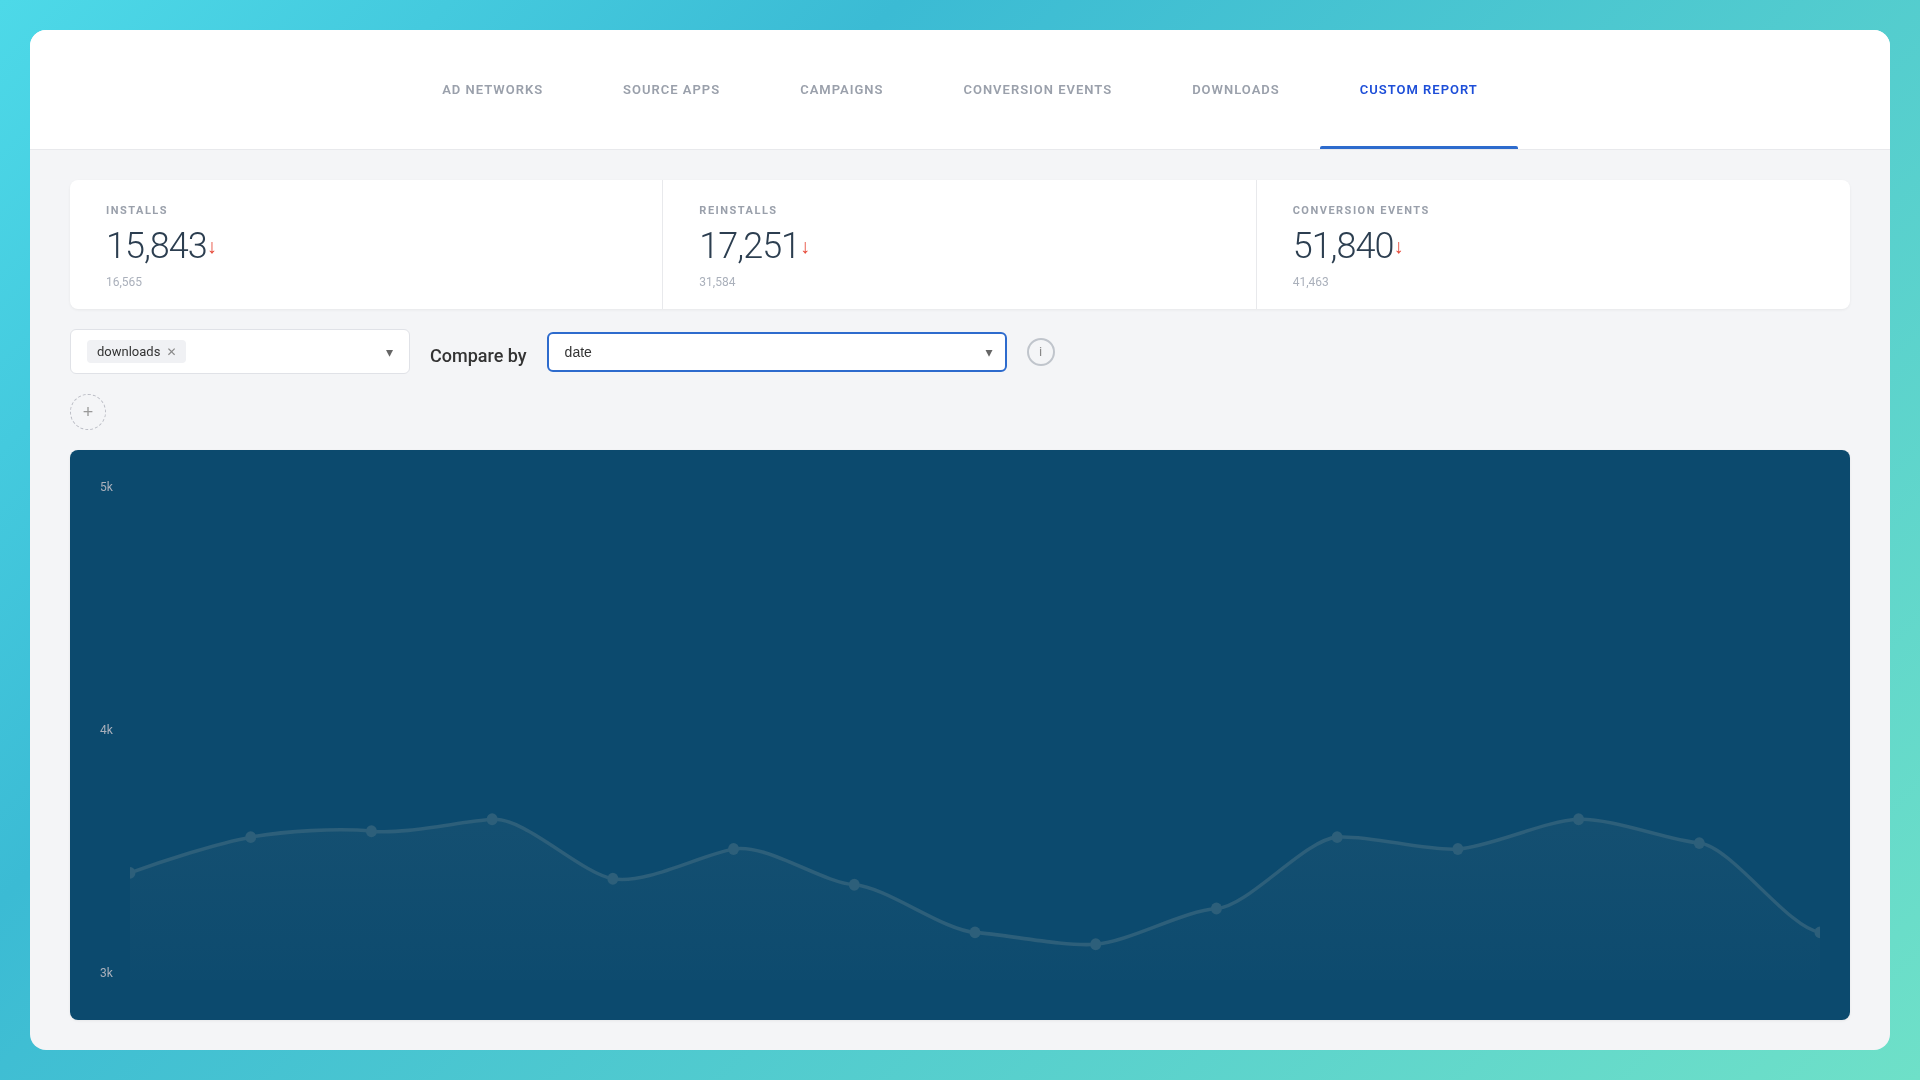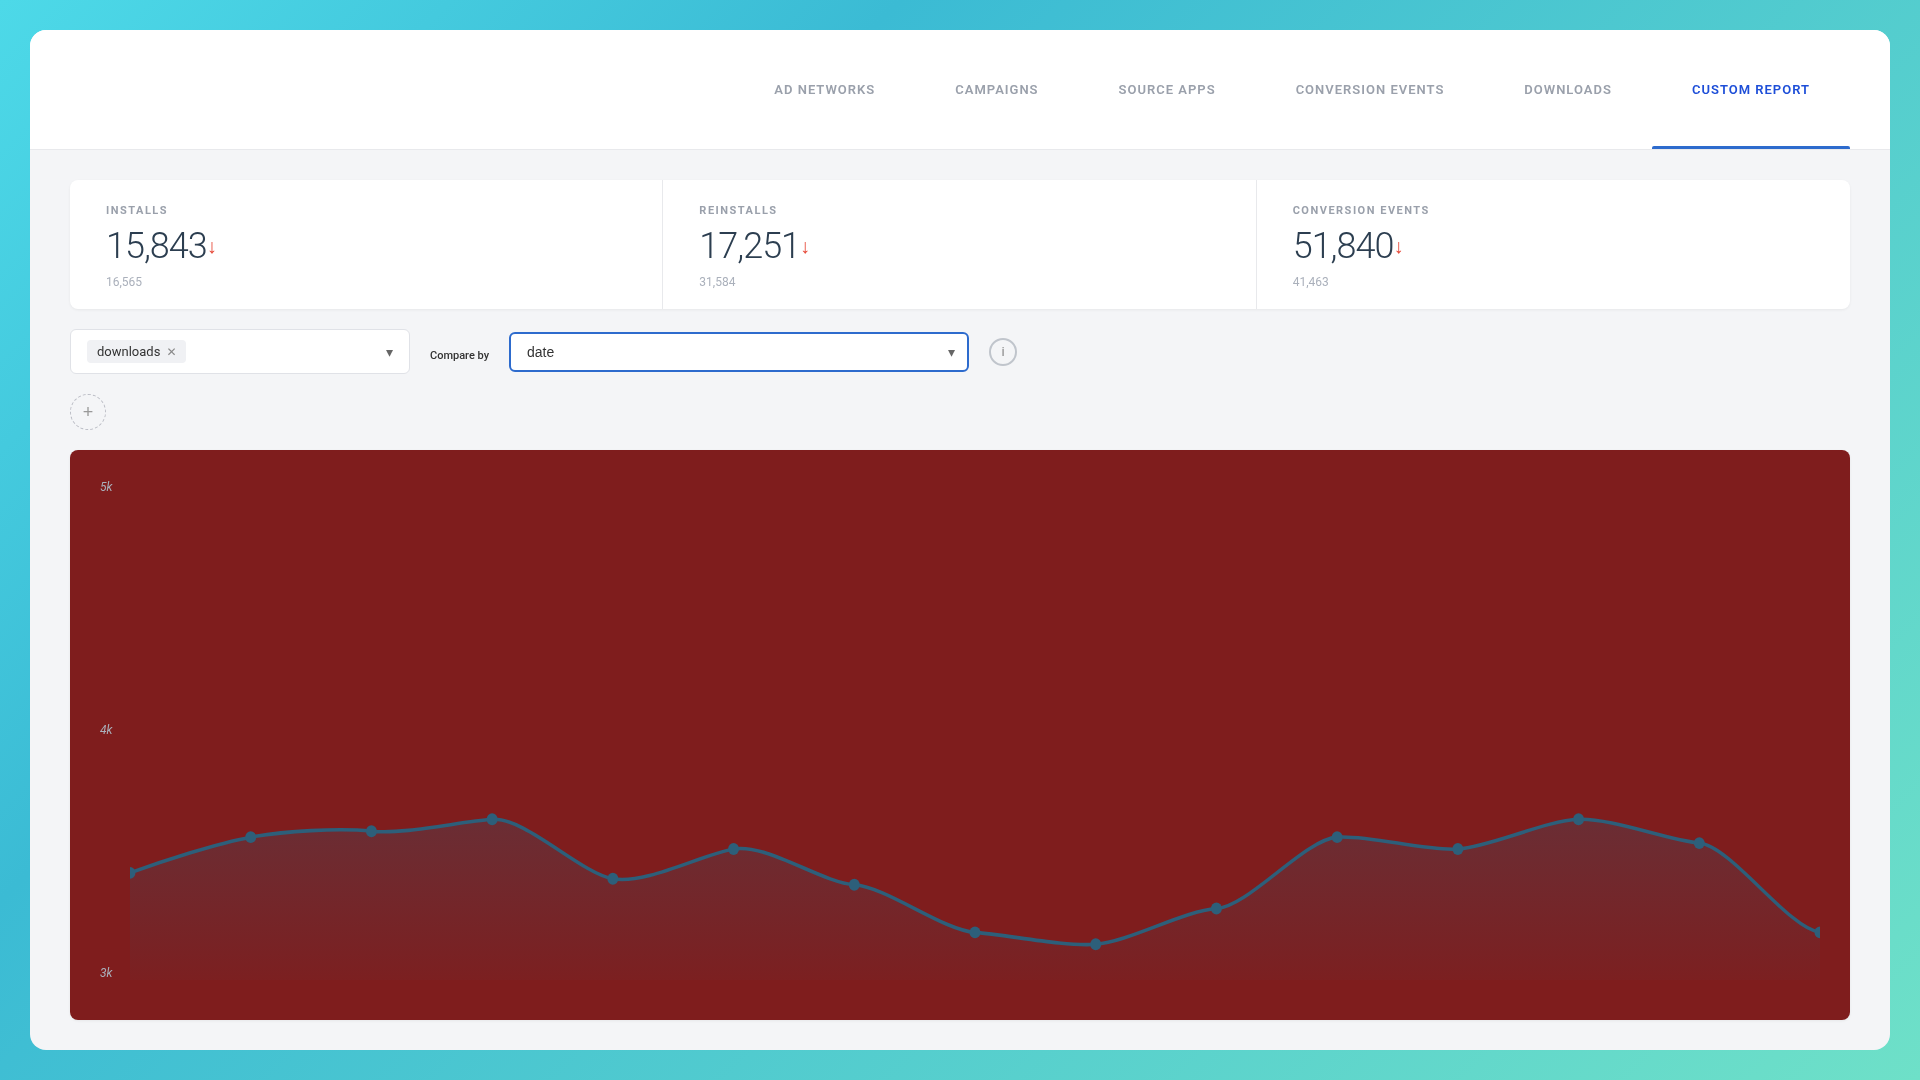--- a/index.html
+++ b/index.html
@@ -22,21 +22,21 @@
       overflow: hidden;
       display: flex;
       flex-direction: column;
     }
 
     
     .nav-bar {
       background: #ffffff;
       display: flex;
       align-items: center;
-      justify-content: flex-end;
+      justify-content: center;
       padding: 0 40px;
       height: 120px;
       border-bottom: 1px solid #e8e9ec;
       flex-shrink: 0;
     }
 
     .nav-tabs {
       display: flex;
       gap: 0;
       height: 100%;
@@ -173,21 +173,21 @@
       font-size: 12px;
     }
 
     .selector-chevron {
       margin-left: auto;
       color: #666;
       font-size: 14px;
     }
 
     .compare-label {
-      font-size: 11px;
+      font-size: 18px;
       color: #333;
       font-weight: 500;
       white-space: nowrap;
       margin-top: 8px;
     }
 
     .compare-input-wrap {
       flex: 1;
       max-width: 460px;
       position: relative;
@@ -244,27 +244,26 @@
       align-items: center;
       justify-content: center;
       cursor: pointer;
       font-size: 18px;
       color: #999;
     }
 
     
     .chart-area {
       flex: 1;
-      background: #7f1d1d;
+      background: #0c4a6e;
       border-radius: 8px;
       padding: 30px 30px 20px;
       position: relative;
       box-shadow: 0 1px 3px rgba(0,0,0,0.06);
       overflow: hidden;
-      font-style: italic;
     }
 
     .chart-y-labels {
       position: absolute;
       left: 30px;
       top: 30px;
       bottom: 40px;
       display: flex;
       flex-direction: column;
       justify-content: space-between;
@@ -292,24 +291,24 @@
 <body>
 
 <div class="window">
 
   <nav class="nav-bar">
     <div class="nav-tabs">
       <div class="nav-tab">
         <span>AD NETWORKS</span>
       </div>
       <div class="nav-tab">
+        <span>SOURCE APPS</span>
+      </div>
+      <div class="nav-tab">
         <span>CAMPAIGNS</span>
-      </div>
-      <div class="nav-tab">
-        <span>SOURCE APPS</span>
       </div>
       <div class="nav-tab">
         <span>CONVERSION EVENTS</span>
       </div>
       <div class="nav-tab">
         <span>DOWNLOADS</span>
       </div>
       <div class="nav-tab active">
         <span>CUSTOM REPORT</span>
       </div>

